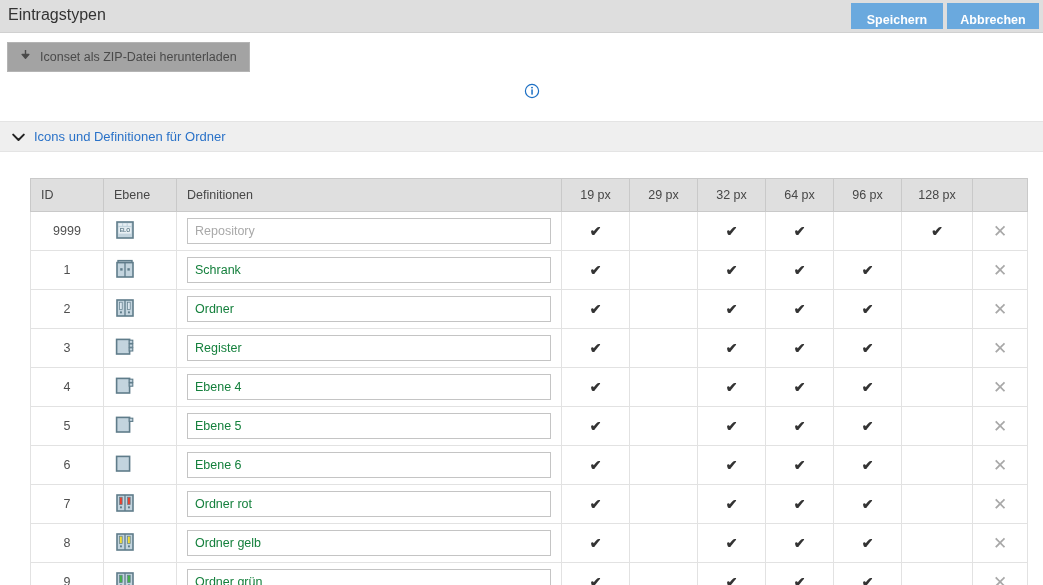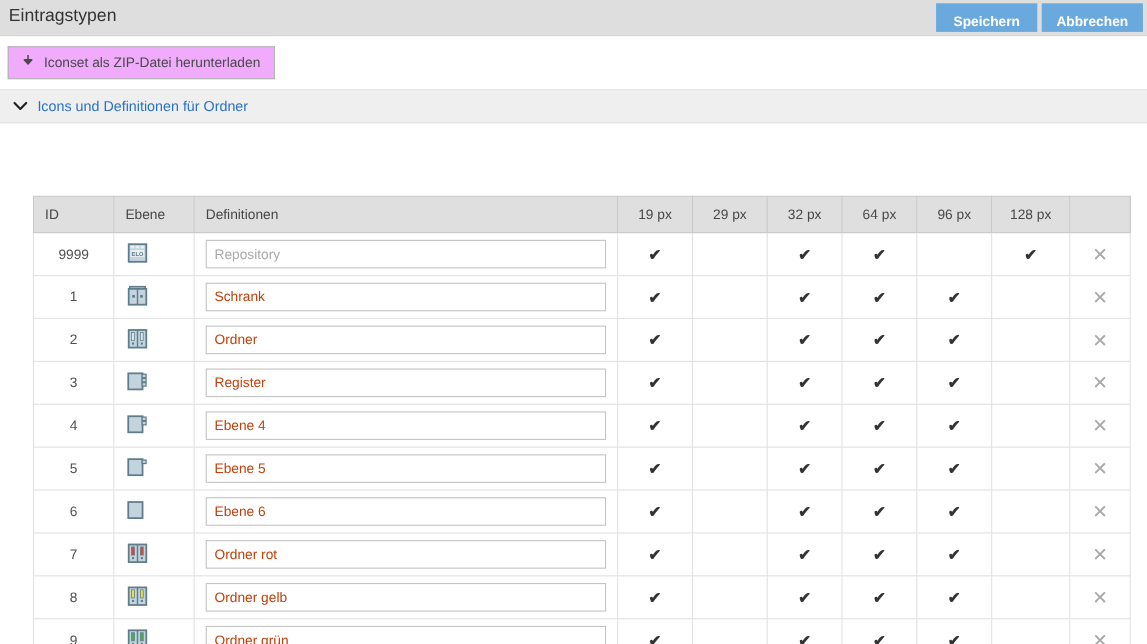--- a/index.html
+++ b/index.html
@@ -49,21 +49,21 @@
   
   .toolbar {
     position: relative;
     height: 48px;
     background: #ffffff;
   }
   .tool-btn {
     position: absolute;
     top: 9px;
     height: 30px;
-    background: #f0abfc;
+    background: #a3a3a3;
     border: 1px solid #b4b4b4;
     color: #4a4a4a;
     font-size: 12.5px;
     font-family: "Liberation Sans", sans-serif;
     cursor: pointer;
     display: flex;
     align-items: center;
     gap: 9px;
     padding: 0 12px;
   }
@@ -81,20 +81,21 @@
     position: relative;
     height: 31px;
     background: #efefef;
     display: flex;
     align-items: center;
     padding-left: 12px;
     gap: 9px;
     cursor: pointer;
     border-top: 1px solid #e4e4e4;
     border-bottom: 1px solid #e4e4e4;
+    margin-top: 40px;
   }
   .section-title {
     color: #2a72c8;
     font-size: 13px;
   }
 
   
   .table-wrap {
     position: absolute;
     left: 30px; top: 146px;
@@ -132,21 +133,21 @@
   td.c-chk { text-align: center; padding: 0; }
   td.c-del { text-align: center; padding: 0; }
 
   .def-input {
     width: 100%;
     height: 26px;
     border: 1px solid #c4c4c4;
     background: #ffffff;
     font-size: 12.5px;
     font-family: "Liberation Sans", sans-serif;
-    color: #c2410c;
+    color: #15803d;
     padding: 0 7px;
     outline: none;
   }
   .def-input::placeholder { color: #a9a9a9; }
 
   .check {
     display: inline-block;
     font-size: 14px;
     color: #333333;
     font-weight: bold;

